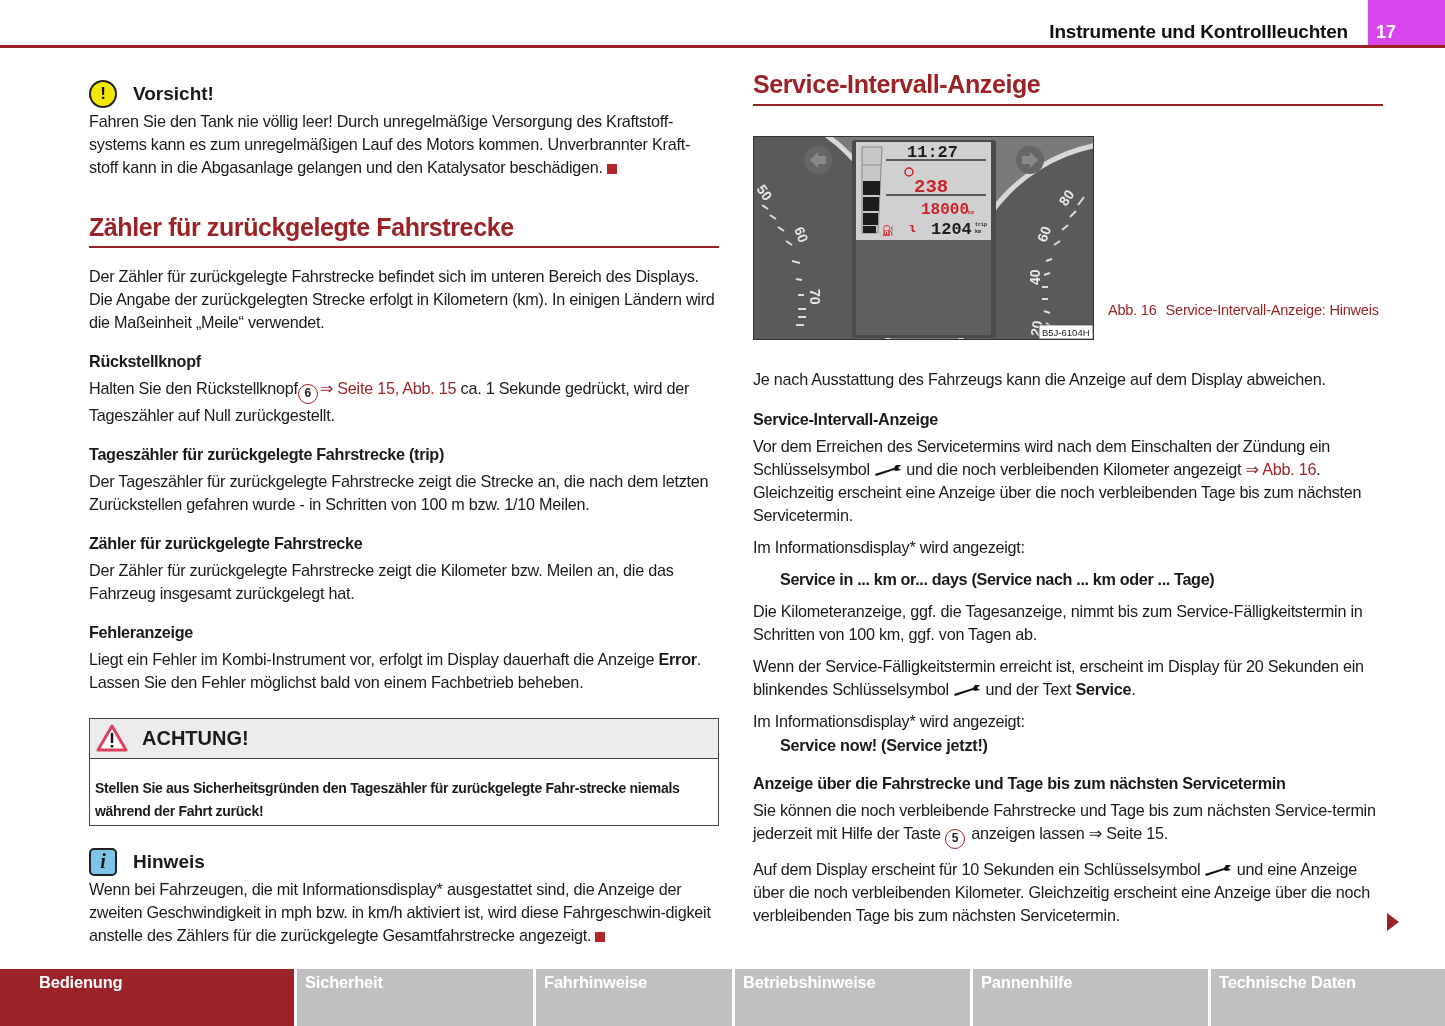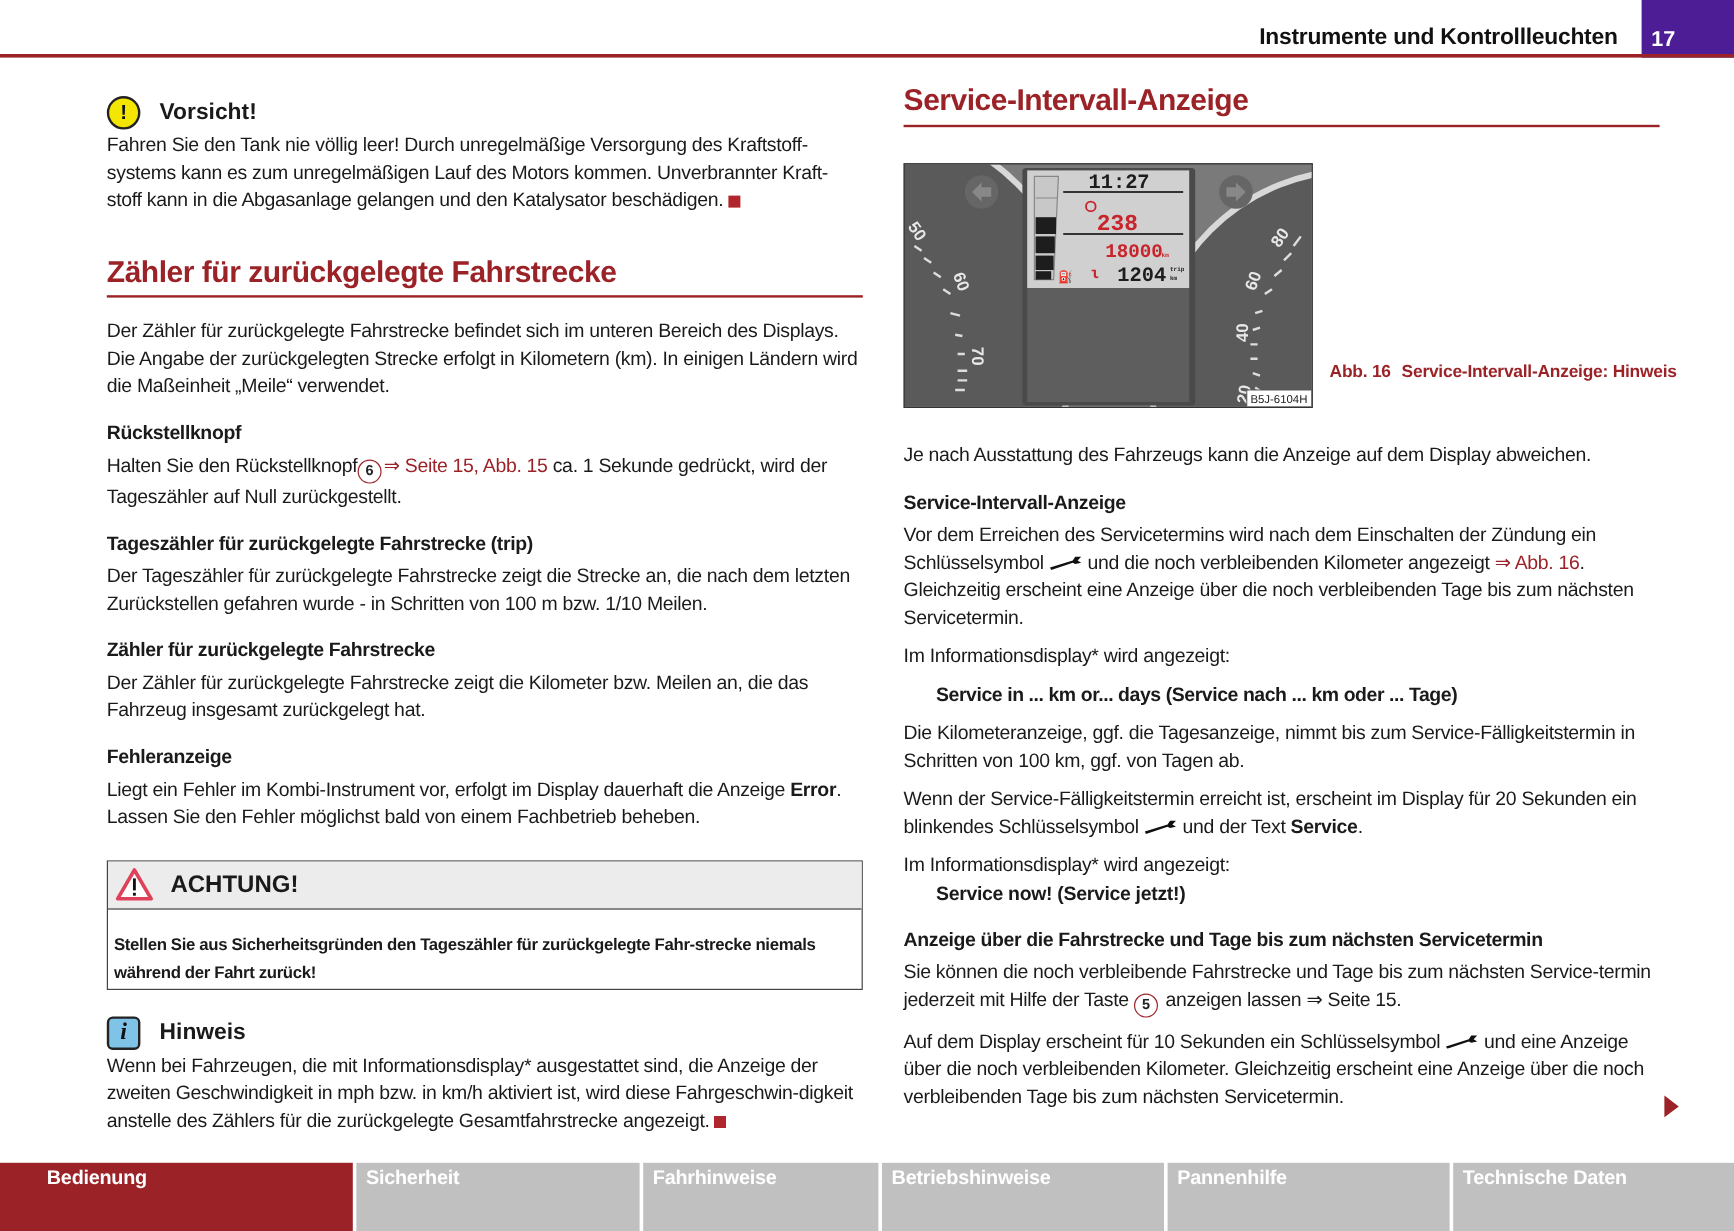--- a/index.html
+++ b/index.html
@@ -2,21 +2,21 @@
 <html><head>
 <meta charset="utf-8">
 <style>
   * { box-sizing: border-box; margin: 0; padding: 0; }
   html, body { width: 1445px; height: 1026px; background: #ffffff; overflow: hidden; }
   body { position: relative; font-family: "Liberation Sans", sans-serif; color: #1a1a1a; }
 
   
   .hdr-line { position: absolute; left: 0; top: 45px; width: 1445px; height: 3px; background: #9b2328; }
   .hdr-title { position: absolute; right: 97px; top: 21px; font-size: 19px; font-weight: bold; color: #111; letter-spacing: -0.2px; }
-  .hdr-page { position: absolute; left: 1368px; top: 0; width: 77px; height: 48px; background: #4c1d95; color: #fff; font-weight: bold; font-size: 18px; padding: 22px 0 0 8px; }
+  .hdr-page { position: absolute; left: 1368px; top: 0; width: 77px; height: 48px; background: #d946ef; color: #fff; font-weight: bold; font-size: 18px; padding: 22px 0 0 8px; }
 
   .col { position: absolute; }
   .col-left { left: 89px; top: 80px; width: 630px; }
   .col-right { left: 753px; top: 70px; width: 630px; }
 
   p, .txt { font-size: 16.2px; line-height: 23px; letter-spacing: -0.25px; }
   .bold { font-weight: bold; }
   .h-sub { font-size: 16.2px; font-weight: bold; line-height: 23px; letter-spacing: -0.3px; }
   .link { color: #9b2328; cursor: pointer; }
 
@@ -31,21 +31,21 @@
   .icon-info { width: 28px; height: 28px; border-radius: 5px; background: #7fc3e6; border: 2px solid #222; display: flex; align-items: center; justify-content: center; font-weight: bold; font-style: italic; font-family: "Liberation Serif", serif; font-size: 20px; color: #111; }
 
   .warn-box { border: 1.5px solid #444; margin-top: 0; }
   .warn-box .wb-head { background: #ececec; border-bottom: 1.5px solid #444; height: 40px; display: flex; align-items: center; padding-left: 6px; gap: 14px; font-size: 20px; font-weight: bold; }
   .warn-box .wb-body { padding: 18px 5px 2px 5px; font-size: 14px; font-weight: bold; line-height: 23px; letter-spacing: -0.3px; }
 
   .wrench { display: inline-block; width: 28px; height: 12px; vertical-align: -1px; }
 
   
   .figure { position: absolute; left: 753px; top: 136px; width: 341px; height: 204px; border: 1.5px solid #333; background: #6e6e6e; overflow: hidden; }
-  .fig-caption { position: absolute; left: 1108px; top: 301px; font-size: 14.5px; font-weight: bold; color: #9b2328; line-height: 19px; letter-spacing: -0.2px; }
+  .fig-caption { position: absolute; left: 1108px; top: 301px; font-size: 14.5px; font-weight: normal; color: #9b2328; line-height: 19px; letter-spacing: -0.2px; }
   .fig-caption .cap-num { margin-right: 9px; }
 
   
   .footer { position: absolute; left: 0; top: 969px; width: 1445px; height: 57px; display: flex; gap: 3px; }
   .footer .tab { flex: 0 0 auto; height: 57px; background: #c0c0c0; color: #fff; font-weight: bold; font-size: 16.5px; padding: 4px 0 0 8px; letter-spacing: -0.2px; cursor: pointer; }
   .footer .tab.active { background: #9b2328; padding-left: 39px; }
 
   .next-arrow { position: absolute; left: 1387px; top: 913px; width: 0; height: 0; border-top: 9px solid transparent; border-bottom: 9px solid transparent; border-left: 12px solid #9b2328; cursor: pointer; }
 </style>
 </head>

